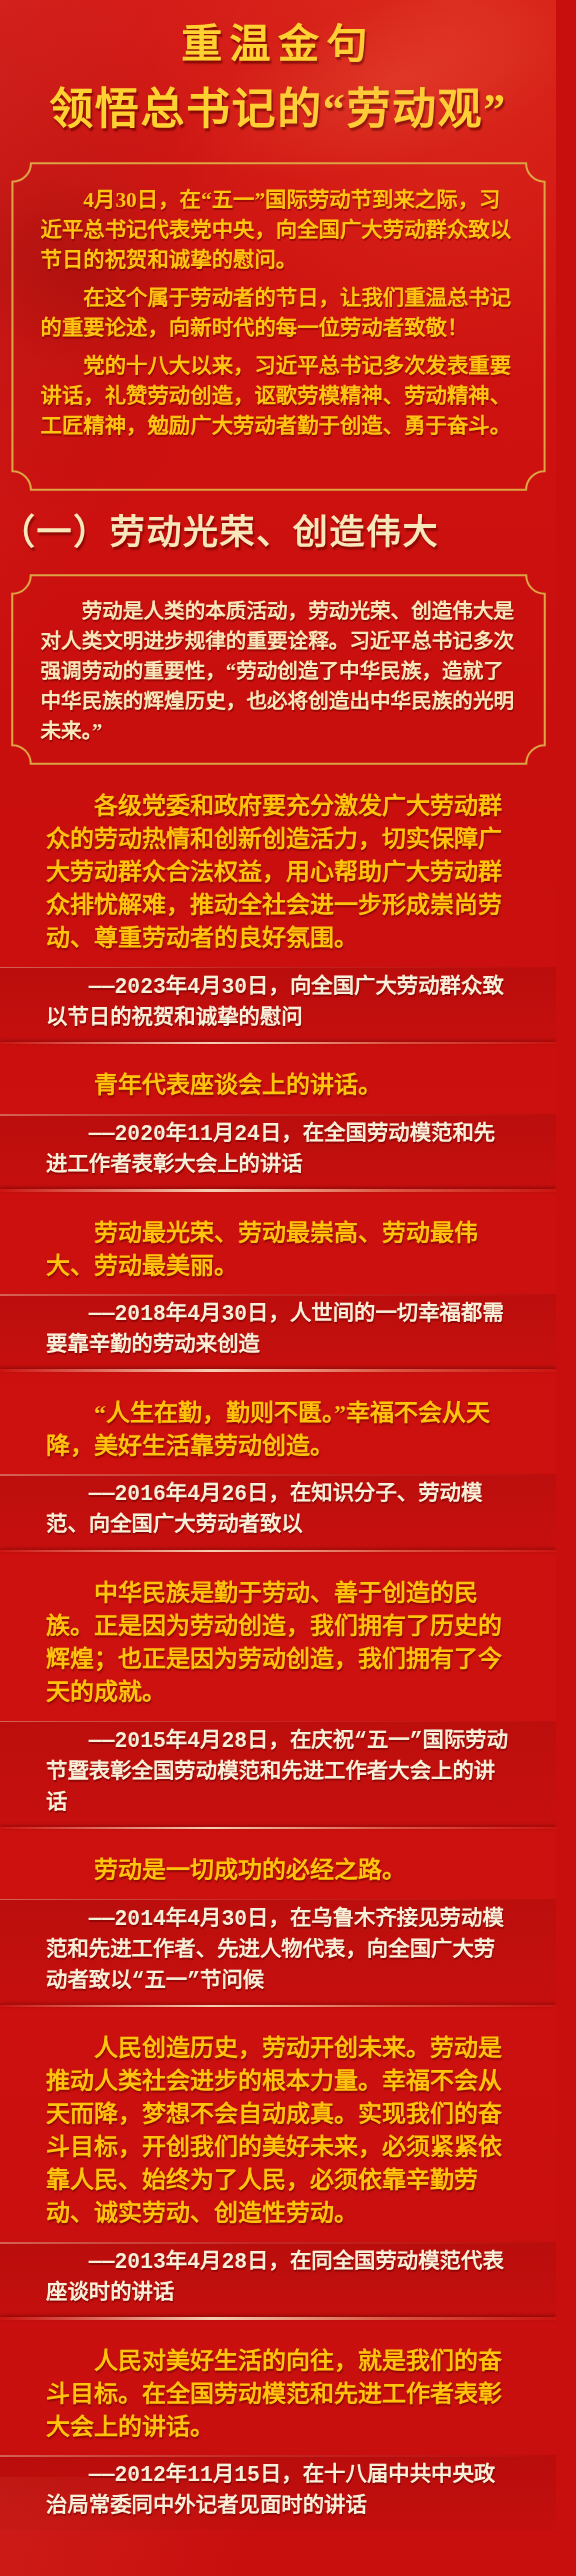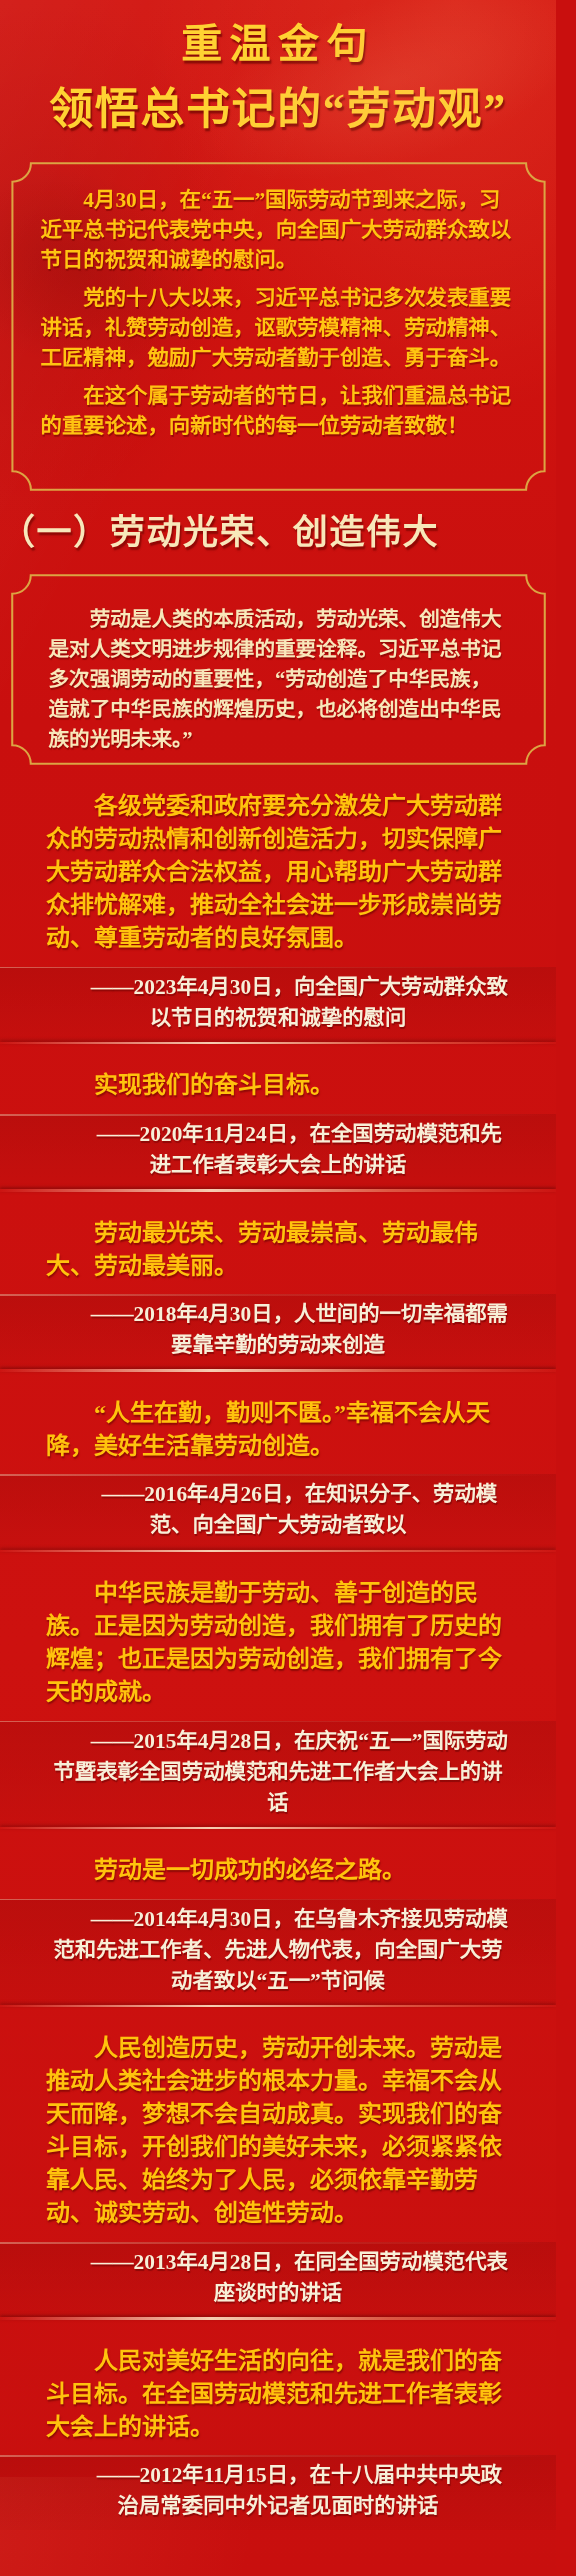--- a/index.html
+++ b/index.html
@@ -34,33 +34,33 @@
   .frame-svg{position:absolute;inset:0;width:100%;height:100%;pointer-events:none;display:block;}
 
   .intro-par{margin:0 0 8.2px;font-size:21.4px;line-height:30px;font-weight:bold;
     color:#ffc411;text-indent:2em;text-shadow:0.8px 1.6px 0.8px rgba(120,5,2,0.6);}
   .intro-par:last-child{margin-bottom:0;}
 
   .section-heading{margin:21.4px 0 0;text-align:left;font-weight:bold;
     font-size:35px;line-height:41px;color:#f8e7ba;letter-spacing:1.6px;
     text-shadow:1.6px 2.5px 1.6px rgba(120,5,2,0.7);}
 
-  .lead-quote{margin:8px;font-size:20.6px;line-height:30px;font-weight:bold;
+  .lead-quote{margin:0;font-size:20.6px;line-height:30px;font-weight:bold;
     color:#f8e7ba;text-indent:2em;text-shadow:0.8px 1.6px 0.8px rgba(110,5,2,0.55);}
 
   .quotes{margin-top:0;}
   .quote-text{margin:25px 46px 11.5px;font-size:24px;line-height:33px;font-weight:bold;
     color:#ffc30d;text-indent:2em;text-shadow:0.8px 1.6px 1.6px rgba(110,5,2,0.65);}
   .attr-band{position:relative;padding:5px 46px 8.2px;
     background:linear-gradient(180deg, rgba(100,0,0,0.16), rgba(100,0,0,0.05));}
   .attr-band::before{content:"";position:absolute;top:0;left:0;right:0;height:1.6px;
     background:linear-gradient(90deg, rgba(255,235,200,0.38), rgba(255,235,200,0.12) 45%, rgba(255,235,200,0));}
   .attr-text{margin:0;font-size:21.4px;line-height:31px;font-weight:bold;
-    font-family:Liberation Serif, serif;
-    color:#f8efd8;text-indent:2em;text-shadow:0.8px 1.6px 0.8px rgba(100,0,0,0.5);text-align:center;}
+    font-family:Liberation Mono, monospace;
+    color:#f8efd8;text-indent:2em;text-shadow:0.8px 1.6px 0.8px rgba(100,0,0,0.5);}
   .divider{height:2.5px;
     background:linear-gradient(90deg, rgba(255,215,150,0.02), rgba(255,238,205,0.85) 38%, rgba(255,222,165,0.35) 70%, rgba(255,215,150,0.02));
     box-shadow:0 -1.6px 3.3px rgba(70,0,0,0.5);}
   .quote-item:last-child .divider{display:none;}
 </style>
 </head>
 <body>
 
 <div class="poster">
   <div class="sheen sheen-top"></div>
@@ -70,22 +70,22 @@
   <header>
     <h1 class="title-line1">重温金句</h1>
     <h2 class="title-line2">领悟总书记的“劳动观”</h2>
   </header>
 
   <section class="framed-box box1">
     <svg class="frame-svg" viewBox="0 0 650 400" aria-hidden="true">
       <path d="M24 1.5 H626 A22.5 22.5 0 0 0 648.5 24 V376 A22.5 22.5 0 0 0 626 398.5 H24 A22.5 22.5 0 0 0 1.5 376 V24 A22.5 22.5 0 0 0 24 1.5 Z" fill="none" stroke="#dca443" stroke-width="2.5"></path>
     </svg>
     <p class="intro-par">4月30日，在“五一”国际劳动节到来之际，习近平总书记代表党中央，向全国广大劳动群众致以节日的祝贺和诚挚的慰问。</p>
+    <p class="intro-par">在这个属于劳动者的节日，让我们重温总书记的重要论述，向新时代的每一位劳动者致敬！</p>
     <p class="intro-par">党的十八大以来，习近平总书记多次发表重要讲话，礼赞劳动创造，讴歌劳模精神、劳动精神、工匠精神，勉励广大劳动者勤于创造、勇于奋斗。</p>
-    <p class="intro-par">在这个属于劳动者的节日，让我们重温总书记的重要论述，向新时代的每一位劳动者致敬！</p>
   </section>
 
   <h3 class="section-heading">（一）劳动光荣、创造伟大</h3>
 
   <section class="framed-box box2">
     <svg class="frame-svg" viewBox="0 0 650 232" aria-hidden="true">
       <path d="M24 1.5 H626 A22.5 22.5 0 0 0 648.5 24 V208 A22.5 22.5 0 0 0 626 230.5 H24 A22.5 22.5 0 0 0 1.5 208 V24 A22.5 22.5 0 0 0 24 1.5 Z" fill="none" stroke="#dca443" stroke-width="2.5"></path>
     </svg>
     <p class="lead-quote">劳动是人类的本质活动，劳动光荣、创造伟大是对人类文明进步规律的重要诠释。习近平总书记多次强调劳动的重要性，“劳动创造了中华民族，造就了中华民族的辉煌历史，也必将创造出中华民族的光明未来。”</p>
   </section>
@@ -94,21 +94,21 @@
 
     <article class="quote-item">
       <p class="quote-text">各级党委和政府要充分激发广大劳动群众的劳动热情和创新创造活力，切实保障广大劳动群众合法权益，用心帮助广大劳动群众排忧解难，推动全社会进一步形成崇尚劳动、尊重劳动者的良好氛围。</p>
       <div class="attr-band">
         <p class="attr-text">——2023年4月30日，向全国广大劳动群众致以节日的祝贺和诚挚的慰问</p>
       </div>
       <div class="divider"></div>
     </article>
 
     <article class="quote-item">
-      <p class="quote-text">实现我们的奋斗目标。</p>
+      <p class="quote-text">青年代表座谈会上的讲话。</p>
       <div class="attr-band">
         <p class="attr-text">——2020年11月24日，在全国劳动模范和先进工作者表彰大会上的讲话</p>
       </div>
       <div class="divider"></div>
     </article>
 
     <article class="quote-item">
       <p class="quote-text">劳动最光荣、劳动最崇高、劳动最伟大、劳动最美丽。</p>
       <div class="attr-band">
         <p class="attr-text">——2018年4月30日，人世间的一切幸福都需要靠辛勤的劳动来创造</p>

